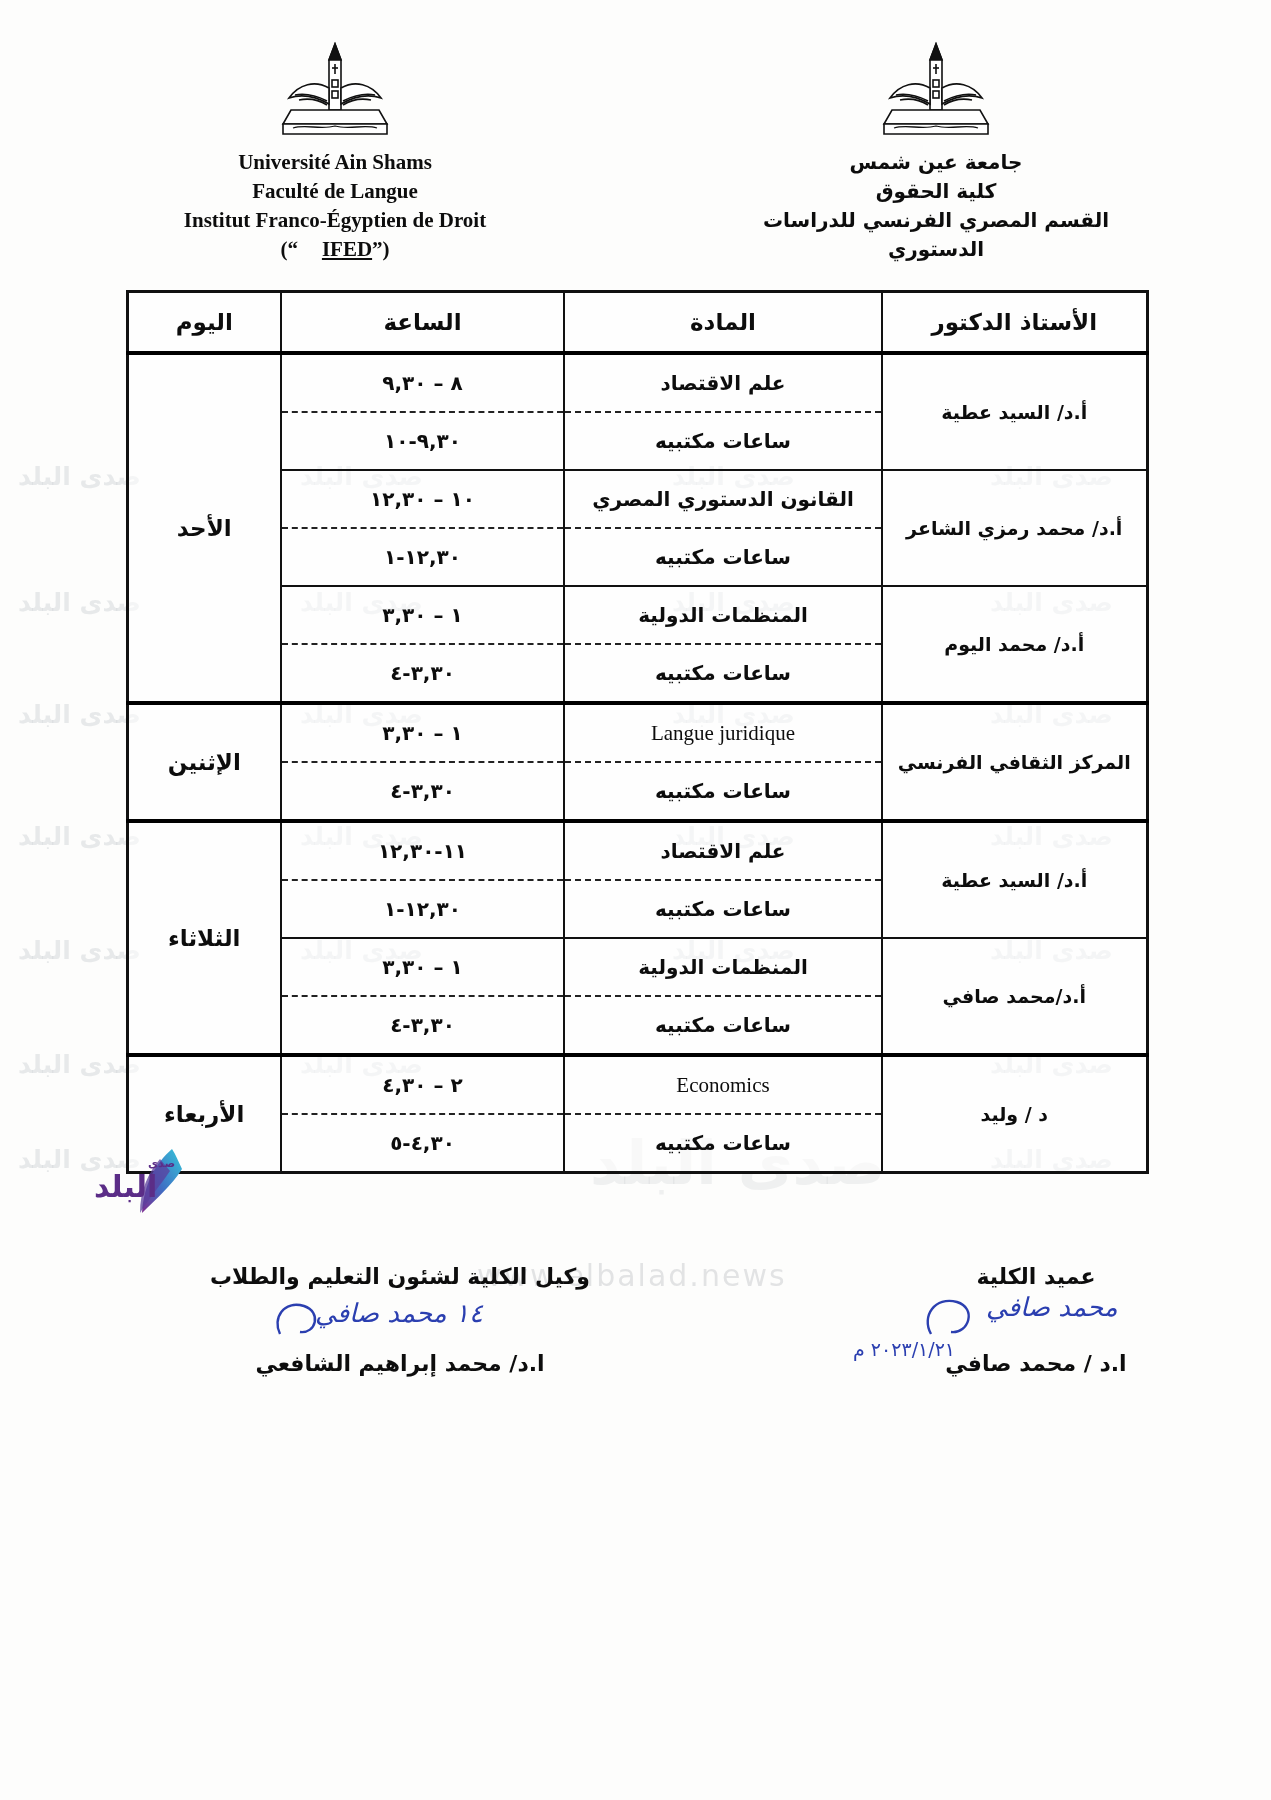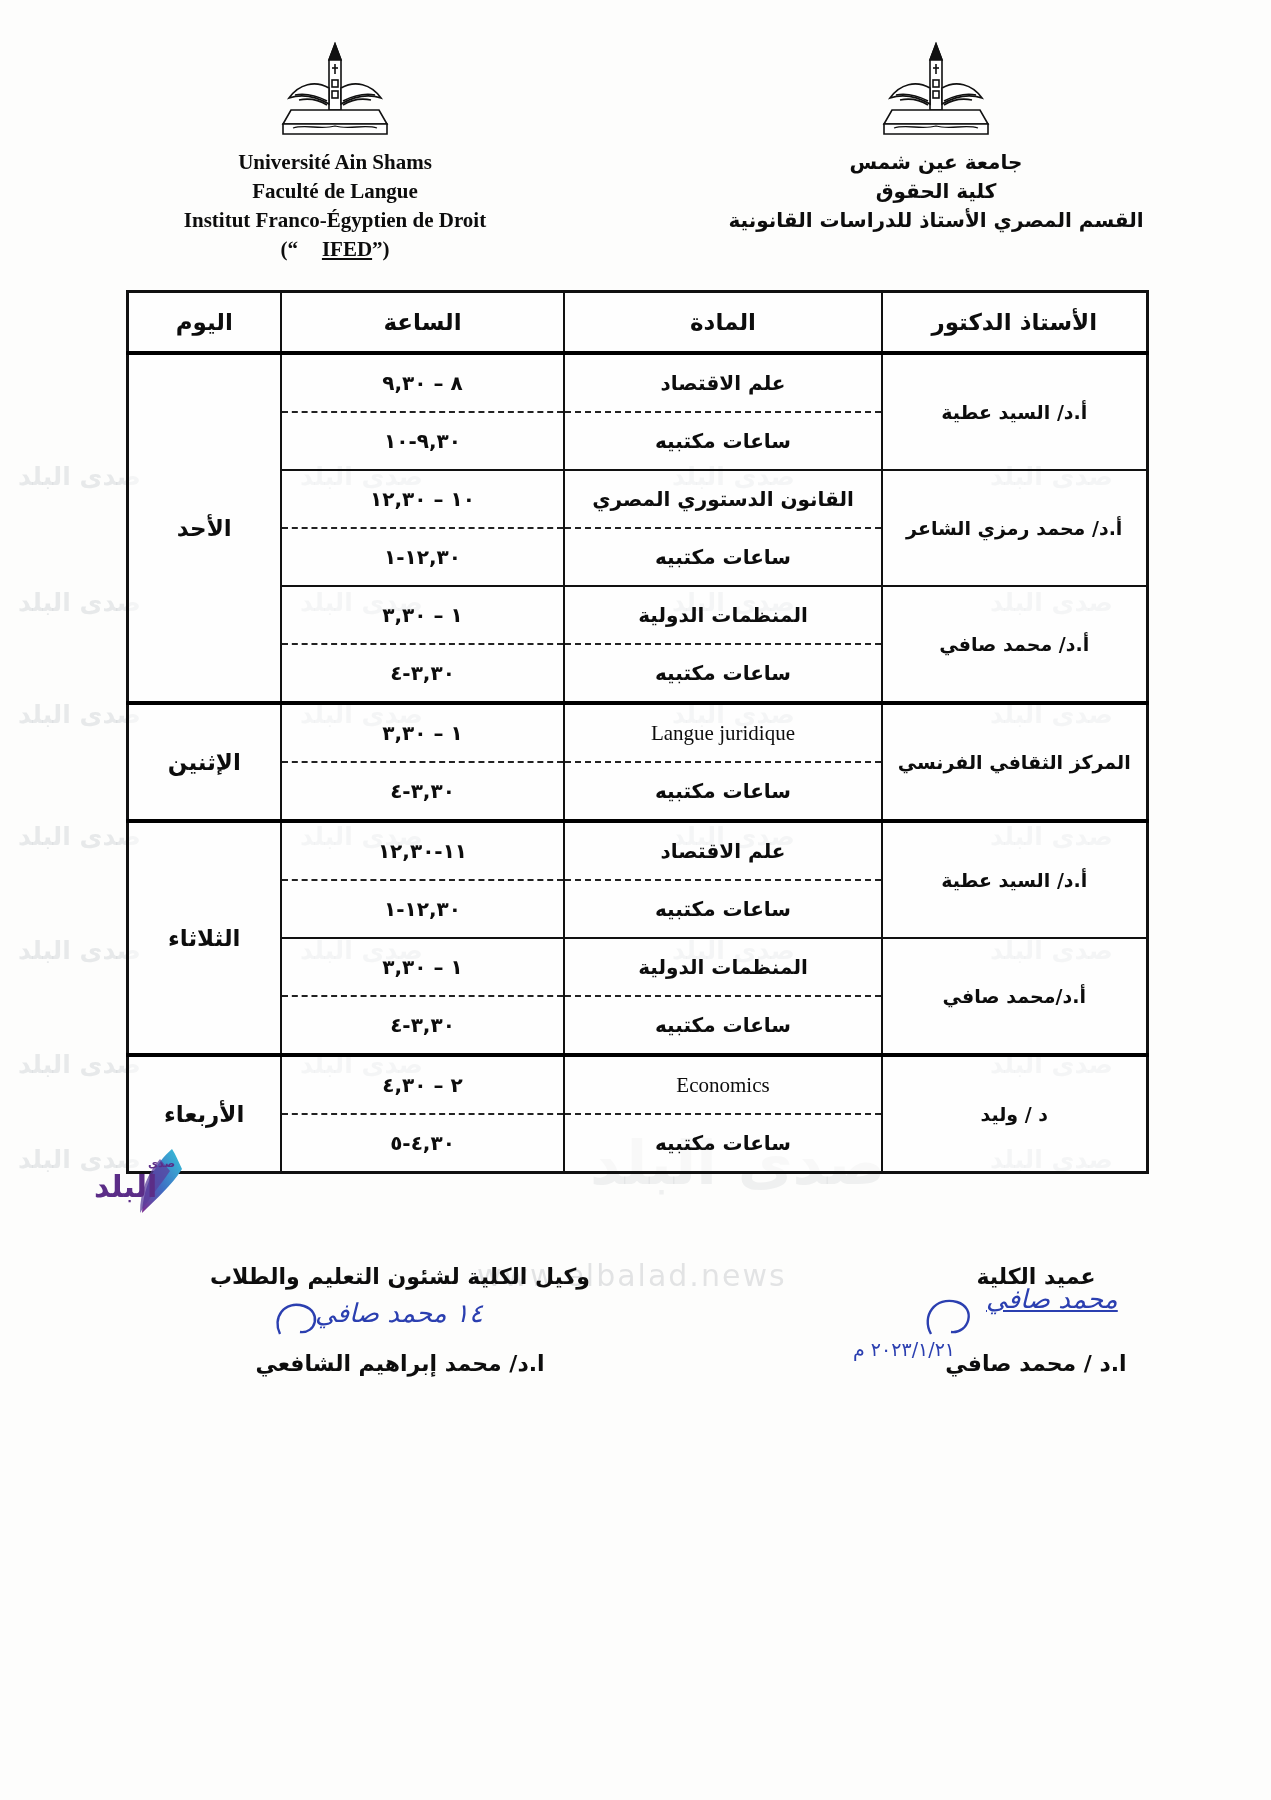--- a/index.html
+++ b/index.html
@@ -279,21 +279,21 @@
           <path d="M104 57 C94 55 82 58 72 63"></path>
           <path d="M100 62 C90 60 80 62 72 67"></path>
           <path d="M20 72 L108 72 L116 86 L12 86 Z" fill="#fff"></path>
           <path d="M12 86 L116 86 L116 96 L12 96 Z" fill="#fff"></path>
           <path d="M22 90 C34 86 50 92 64 88 C78 92 94 86 106 90" stroke-width="1.3"></path>
         </g>
       </svg>
       <div class="brand-ar">
         <div>جامعة عين شمس</div>
         <div>كلية الحقوق</div>
-        <div>القسم المصري الأستاذ للدراسات القانونية</div>
+        <div>القسم المصري الفرنسي للدراسات الدستوري</div>
       </div>
     </div>
 
     <div class="brand">
       <svg class="brand-logo" width="128" height="104" viewBox="0 0 128 104">
         <g fill="none" stroke="#111" stroke-width="1.6">
           <path d="M64 6 L58 22 L58 72 L70 72 L70 22 Z" fill="#fff"></path>
           <path d="M64 6 L58 22 L70 22 Z" fill="#111"></path>
           <line x1="61" y1="30" x2="67" y2="30"></line>
           <line x1="64" y1="26" x2="64" y2="36"></line>
@@ -354,21 +354,21 @@
             <td class="slot">
               <div class="slot-row first">القانون الدستوري المصري</div>
               <div class="slot-row">ساعات مكتبيه</div>
             </td>
             <td class="slot">
               <div class="slot-row first">١٠ – ١٢,٣٠</div>
               <div class="slot-row">١٢,٣٠-١</div>
             </td>
           </tr>
           <tr>
-            <td class="prof">أ.د/ محمد صافي</td>
+            <td class="prof">أ.د/ محمد اليوم</td>
             <td class="slot">
               <div class="slot-row first">المنظمات الدولية</div>
               <div class="slot-row">ساعات مكتبيه</div>
             </td>
             <td class="slot">
               <div class="slot-row first">١ – ٣,٣٠</div>
               <div class="slot-row">٣,٣٠-٤</div>
             </td>
           </tr>
           <tr class="grp">
@@ -428,21 +428,21 @@
       <div class="sig-title">وكيل الكلية لشئون التعليم والطلاب</div>
       <span class="sig-ink" style="left:175px; top:38px;">١٤ محمد صافي</span>
       <svg style="position:absolute; left:130px; top:34px;" width="120" height="48" viewBox="0 0 120 48">
         <path d="M10 40 C2 24 14 6 34 12 C52 18 46 40 30 38" fill="none" stroke="#2b3fb0" stroke-width="2.4"></path>
       </svg>
       <div class="sig-name">ا.د/ محمد إبراهيم الشافعي</div>
     </div>
 
     <div class="sig" style="width:330px;">
       <div class="sig-title">عميد الكلية</div>
-      <span class="sig-ink" style="left:115px; top:24px;text-decoration:underline;">محمد صافي</span>
+      <span class="sig-ink" style="left:115px; top:32px;">محمد صافي</span>
       <svg style="position:absolute; left:48px; top:30px;" width="120" height="52" viewBox="0 0 120 52">
         <path d="M12 44 C2 26 16 6 38 12 C58 18 50 44 32 42" fill="none" stroke="#2b3fb0" stroke-width="2.4"></path>
       </svg>
       <span class="sig-date" style="left:-18px; top:78px;">٢٠٢٣/١/٢١ م</span>
       <div class="sig-name">ا.د / محمد صافي</div>
     </div>
   </div>
 
   <svg class="balad-logo" viewBox="0 0 120 74">
     <defs>

